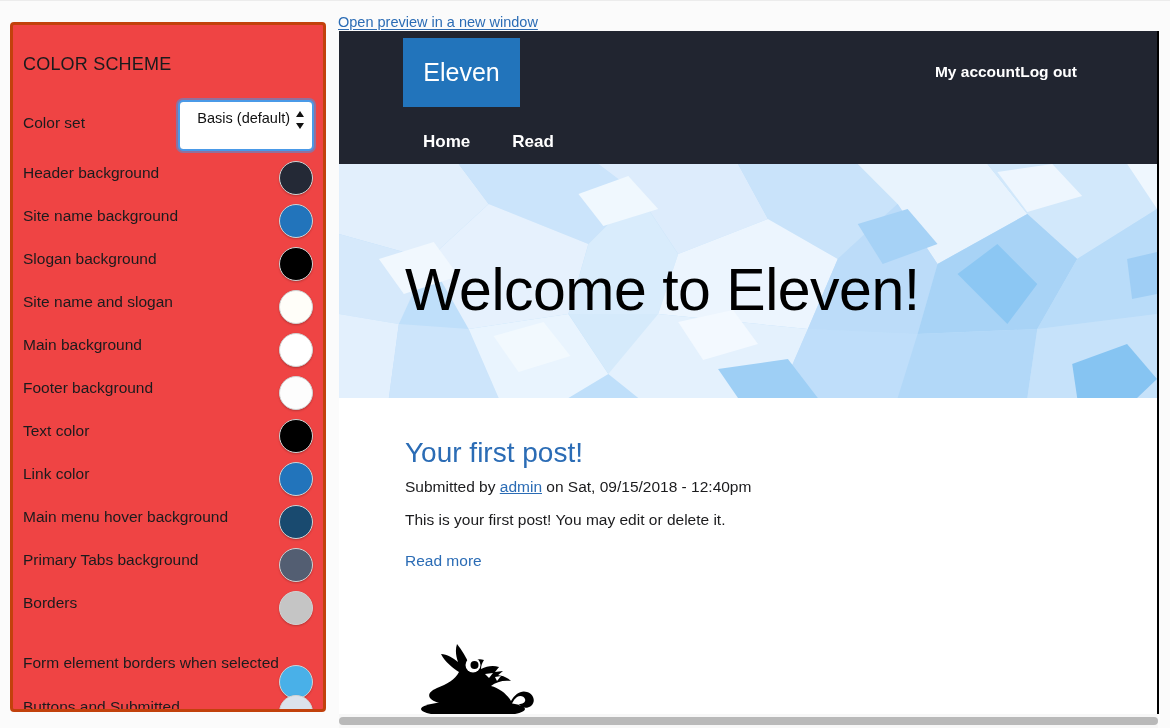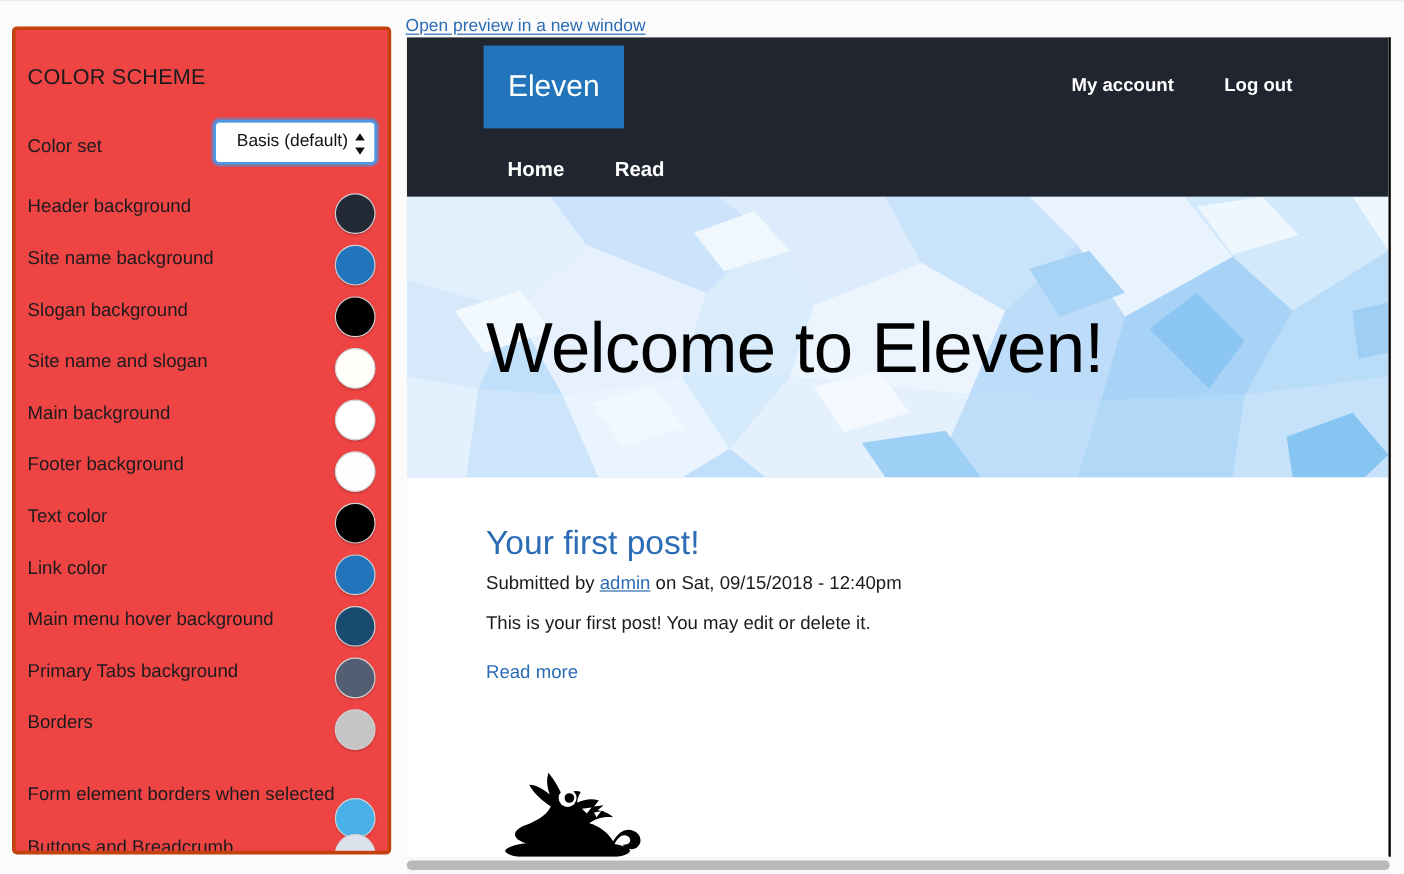--- a/index.html
+++ b/index.html
@@ -52,21 +52,21 @@
     border-radius: 50%;
     border: 1px solid #d2d2d2;
     box-shadow: 0 1px 2px rgba(0,0,0,.22);
   }
   .swatch.wide-label { top: 14px; }
 
   
   .colorset-select {
     position: absolute;
     right: 6px; top: -10px;
-    width: 134px; height: 35px;
+    width: 134px; height: 49px;
     background: #fff;
     border: 1px solid #c8c8c8;
     border-radius: 4px;
     box-shadow: 0 0 0 3px rgba(70,150,230,.55);
     outline: 2px solid #4a9ae8;
     outline-offset: -1px;
   }
   .colorset-select .val {
     position: absolute;
     left: 8px; top: 8px;
@@ -124,21 +124,20 @@
     font-size: 25px;
     display: flex;
     align-items: center;
     justify-content: center;
     cursor: pointer;
   }
   .user-menu {
     position: absolute;
     right: 0; top: 32px;
     display: flex;
-    gap: 42px;
     padding-right: 80px;
   }
   .user-menu a {
     color: #fff;
     font-size: 15.5px;
     font-weight: bold;
     text-decoration: none;
     cursor: pointer;
   }
   .main-menu {
@@ -290,21 +289,21 @@
         </div>
         <div class="scheme-row" style="top: 566px;">
           <span class="lbl">Borders</span>
           <span class="swatch" style="background: rgb(197, 197, 197);"></span>
         </div>
         <div class="scheme-row" style="top: 609px; margin-top: 17px;">
           <span class="lbl">Form element borders when selected</span>
           <span class="swatch wide-label" style="background: rgb(73, 176, 232);"></span>
         </div>
         <div class="scheme-row" style="top: 670px;">
-          <span class="lbl">Buttons and Breadcrumb</span>
+          <span class="lbl">Buttons and Submitted</span>
           <span class="swatch" style="background: rgb(219, 226, 236);"></span>
         </div>
       </div>
   </section>
 
   <a class="preview-link">Open preview in a new window</a>
 
   <div class="preview-frame">
 
     <header class="site-header">

